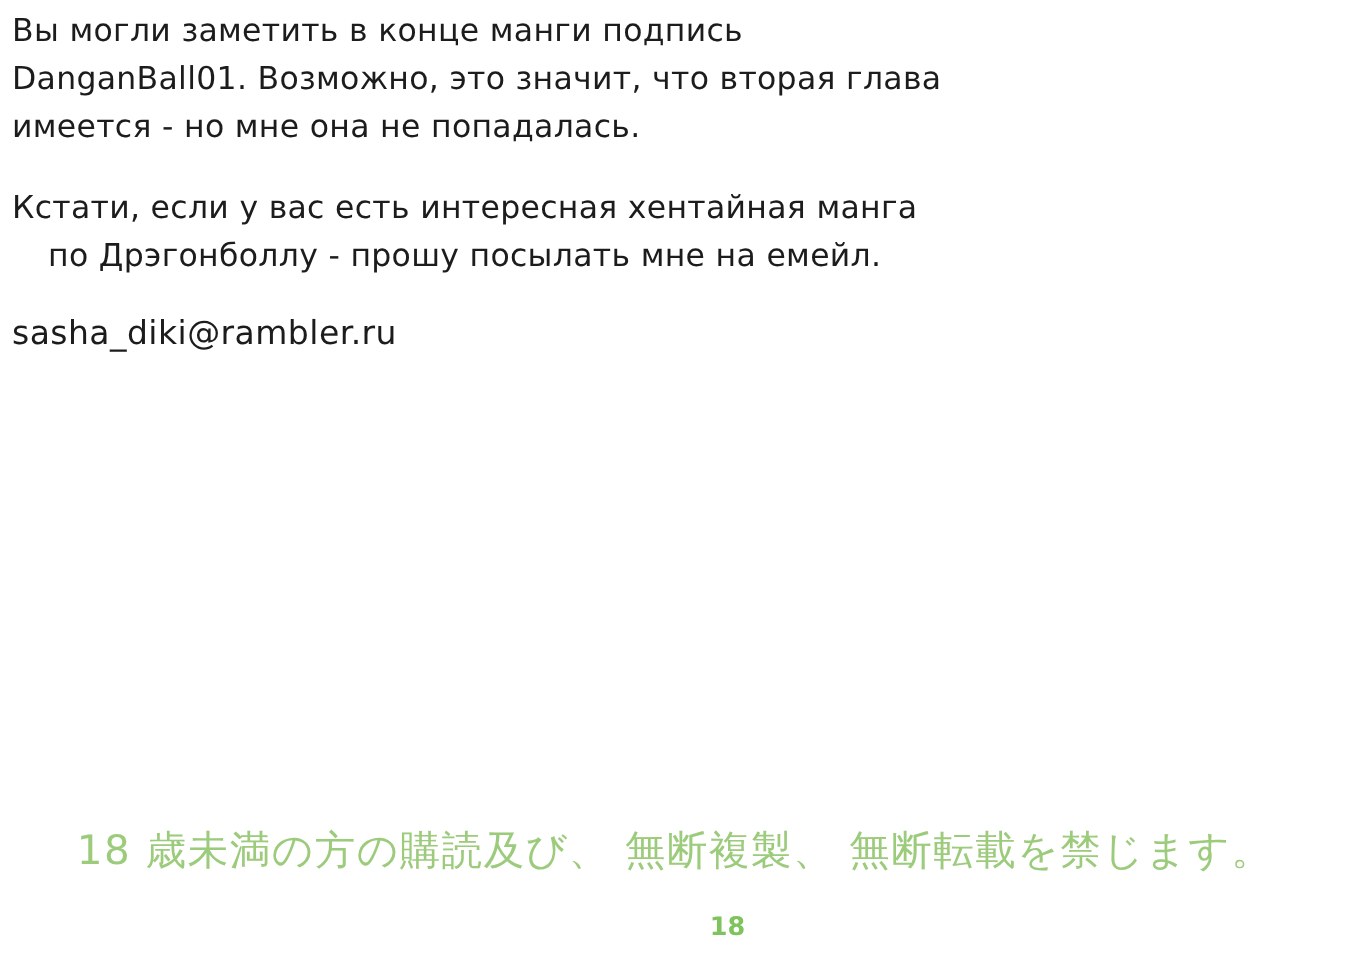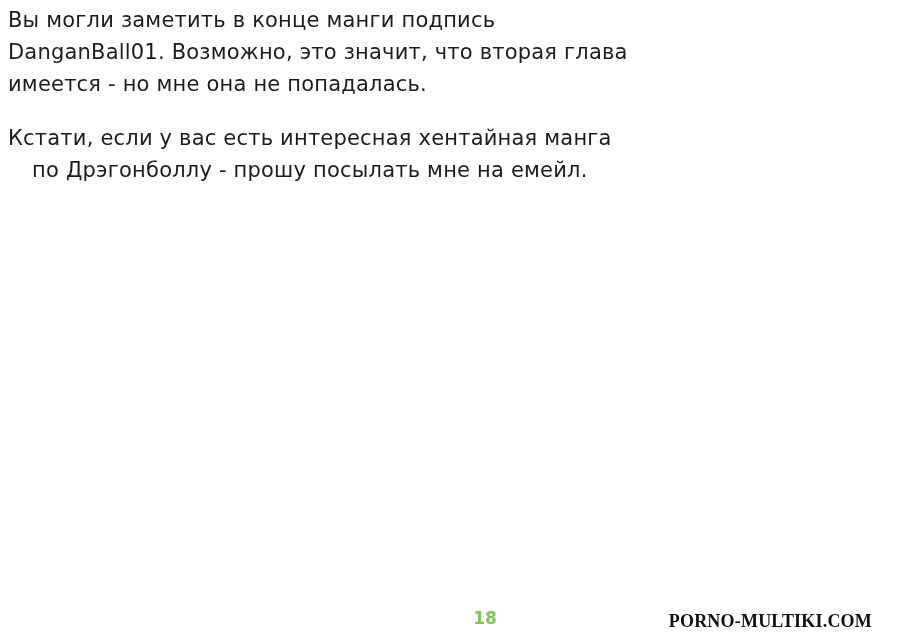--- a/index.html
+++ b/index.html
@@ -70,19 +70,20 @@
 
 <div class="page">
 
   <div class="ru-text para1">Вы могли заметить в конце манги подпись
 DanganBall01. Возможно, это значит, что вторая глава
 имеется - но мне она не попадалась.</div>
 
   <div class="ru-text para2">Кстати, если у вас есть интересная хентайная манга
 по Дрэгонболлу - прошу посылать мне на емейл.</div>
 
+  <div class="email">sasha_diki@rambler.ru</div>
 
+  <div class="disclaimer">18 歳未満の方の購読及び、 無断複製、 無断転載を禁じます。</div>
 
   <div class="page-number">18</div>
 
-  <div class="watermark">PORNO-MULTIKI.COM</div>
 
 </div>
 
 </body></html>

